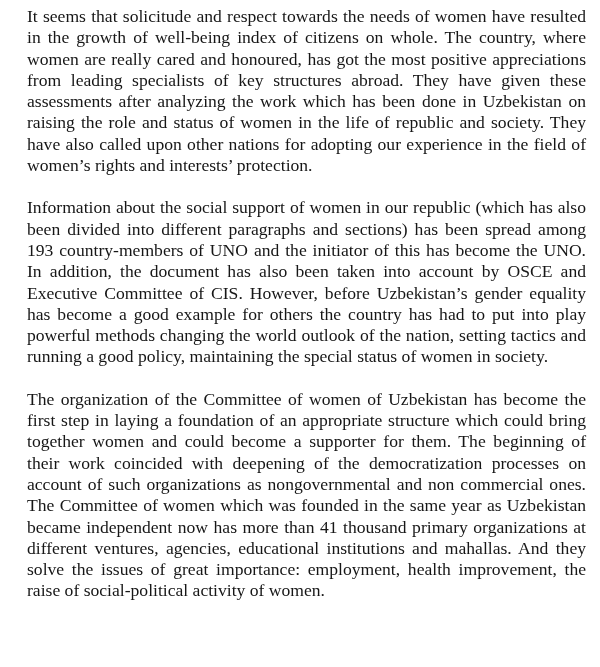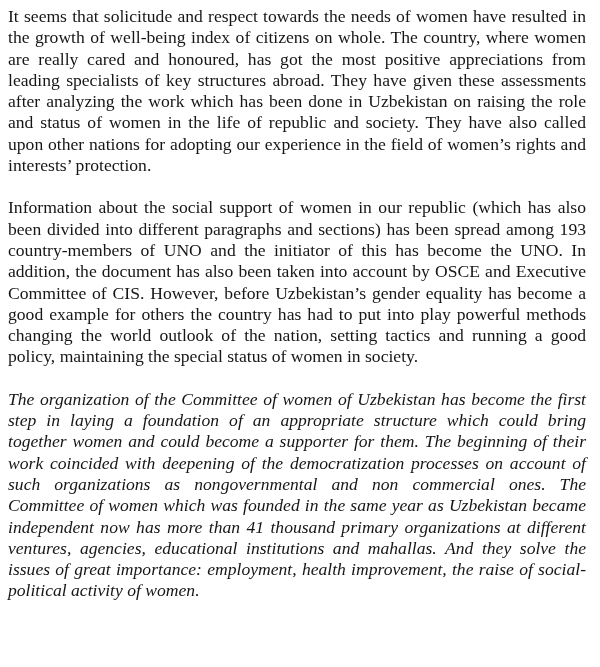--- a/index.html
+++ b/index.html
@@ -9,35 +9,34 @@
   }
   body {
     width: 600px;
     height: 667px;
     overflow: hidden;
   }
   .page {
     box-sizing: border-box;
     width: 600px;
     height: 667px;
-    padding: 6px 14px 0 8px;
+    padding: 6px 14px 0 27px;
     background: #ffffff;
     font-family: "Liberation Serif", "DejaVu Serif", serif;
     font-size: 17.6px;
     line-height: 21.3px;
     color: #161616;
     text-align: justify;
     text-justify: inter-word;
   }
   .page p {
     margin: 0 0 21px 0;
   }
   .page p:last-child {
     margin-bottom: 8px;
-    font-style: italic;
   }
 </style>
 </head>
 <body>
 
 <div class="page">
   <p>It seems that solicitude and respect towards the needs of women have resulted in the growth of well-being index of citizens on whole. The country, where women are really cared and honoured, has got the most positive appreciations from leading specialists of key structures abroad. They have given these assessments after analyzing the work which has been done in Uzbekistan on raising the role and status of women in the life of republic and society. They have also called upon other nations for adopting our experience in the field of women’s rights and interests’ protection.</p>
   <p>Information about the social support of women in our republic (which has also been divided into different paragraphs and sections) has been spread among 193 country-members of UNO and the initiator of this has become the UNO. In addition, the document has also been taken into account by OSCE and Executive Committee of CIS. However, before Uzbekistan’s gender equality has become a good example for others the country has had to put into play powerful methods changing the world outlook of the nation, setting tactics and running a good policy, maintaining the special status of women in society.</p>
   <p>The organization of the Committee of women of Uzbekistan has become the first step in laying a foundation of an appropriate structure which could bring together women and could become a supporter for them. The beginning of their work coincided with deepening of the democratization processes on account of such organizations as nongovernmental and non commercial ones. The Committee of women which was founded in the same year as Uzbekistan became independent now has more than 41 thousand primary organizations at different ventures, agencies, educational institutions and mahallas. And they solve the issues of great importance: employment, health improvement, the raise of social-political activity of women.</p>
 </div>

